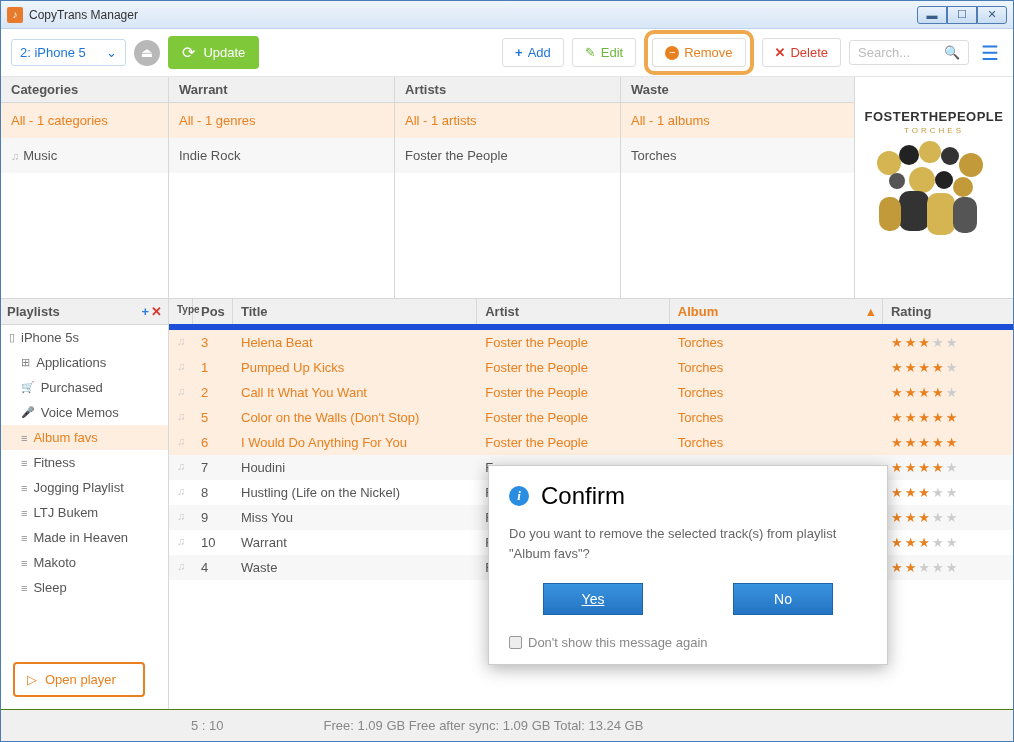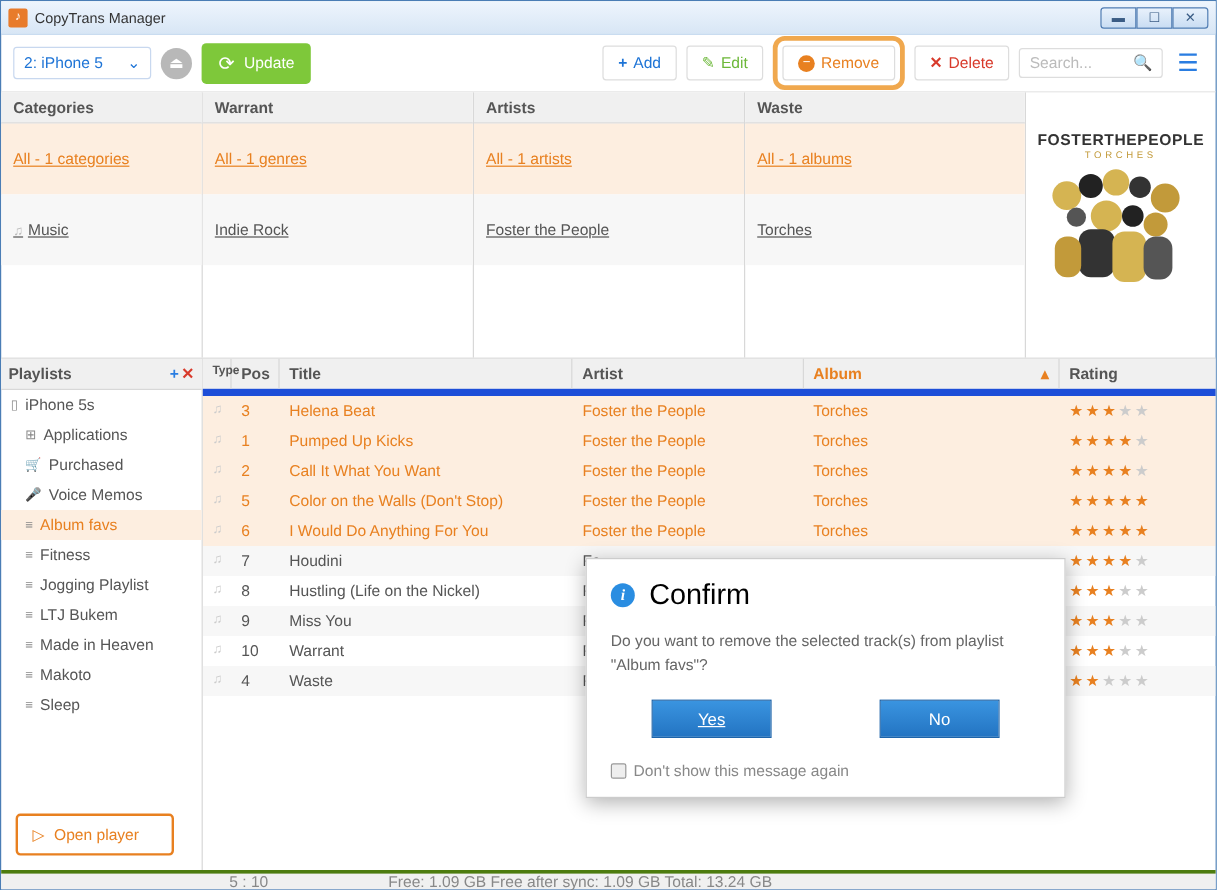--- a/index.html
+++ b/index.html
@@ -31,21 +31,21 @@
 
 .search-box { border: 1px solid #ddd; border-radius: 3px; padding: 4px 8px; display: flex; align-items: center; gap: 6px; width: 120px; color: #aaa; }
 .search-box input { border: none; outline: none; width: 80px; font-size: 13px; color: #555; }
 .search-box input::placeholder { color: #bbb; }
 .menu-icon { color: #2a7de1; font-size: 20px; cursor: pointer; padding: 0 4px; }
 
 .browse-panels { display: flex; height: 222px; border-bottom: 1px solid #d8d8d8; }
 .panel { border-right: 1px solid #d8d8d8; display: flex; flex-direction: column; }
 .panel:last-child { border-right: none; }
 .panel-header { background: #f0f0f0; padding: 5px 10px; font-weight: 600; color: #555; border-bottom: 1px solid #d8d8d8; }
-.panel-row { padding: 22px 10px; color: #555; cursor: pointer; text-decoration: underline; }
+.panel-row { padding: 10px 10px; color: #555; cursor: pointer; }
 .panel-row.all { background: #fdeee0; color: #e88020; }
 .panel-row.item { background: #f7f7f7; }
 .panel .icon-note { color: #bbb; margin-right: 4px; font-size: 11px; }
 .panel-cat { width: 168px; }
 .panel-gen { width: 226px; }
 .panel-art { width: 226px; }
 .panel-alb { width: 234px; }
 .panel-cover { flex: 1; display: flex; align-items: center; justify-content: center; padding-top: 8px; }
 
 .covertext { text-align: center; color: #333; letter-spacing: 0.5px; font-size: 10px; }
@@ -82,21 +82,21 @@
 .track-row { display: flex; color: #555; cursor: pointer; }
 .track-row .col { padding: 5px 8px; border-right: none; }
 .track-row.sel { background: #fdeee0; color: #e88020; }
 .track-row.alt { background: #f7f7f7; }
 .note-icon { color: #ccc; font-size: 11px; }
 .stars { letter-spacing: 2px; }
 .star-on { color: #e88020; }
 .star-off { color: #ccc; }
 .tracks-body { flex: 1; overflow: hidden; }
 
-.statusbar { height: 16px; background: #f0f0f0; border-top: 3px solid #4d7c0f; display: flex; align-items: center; color: #888; font-size: 12px; padding: 0 10px; }
+.statusbar { height: 32px; background: #f0f0f0; border-top: 1px solid #4d7c0f; display: flex; align-items: center; color: #888; font-size: 12px; padding: 0 10px; }
 .statusbar .seg { margin-left: 180px; }
 .statusbar .seg2 { margin-left: 100px; }
 
 .dialog { position: absolute; left: 487px; top: 464px; width: 400px; background: #fff; border: 1px solid #ccc; box-shadow: 0 4px 16px rgba(0,0,0,0.3); padding: 16px 20px 14px 20px; z-index: 100; }
 .dlg-head { display: flex; align-items: center; gap: 12px; margin-bottom: 14px; }
 .dlg-icon { width: 20px; height: 20px; border-radius: 50%; background: #2a8de1; color: #fff; display: flex; align-items: center; justify-content: center; font-style: italic; font-weight: bold; font-family: Georgia, serif; }
 .dlg-title { font-size: 24px; color: #000000; text-align: center; }
 .dlg-body { color: #666; margin-bottom: 20px; line-height: 1.5; }
 .dlg-buttons { display: flex; justify-content: center; gap: 90px; margin-bottom: 20px; }
 .dlg-btn { width: 100px; height: 32px; background: linear-gradient(#3a94e0,#2374c2); color: #fff; border: 1px solid #1d64aa; display: flex; align-items: center; justify-content: center; cursor: pointer; font-size: 14px; }

